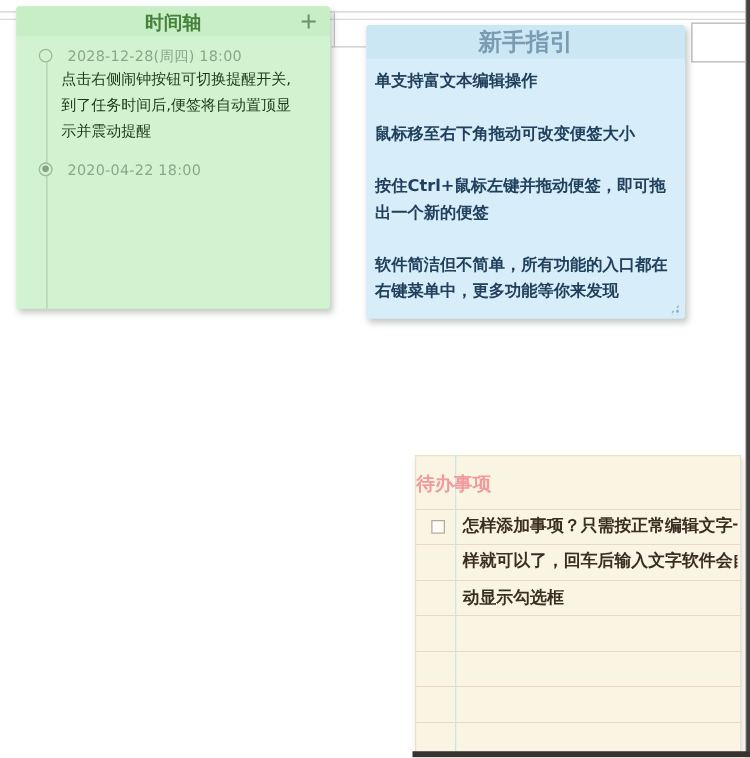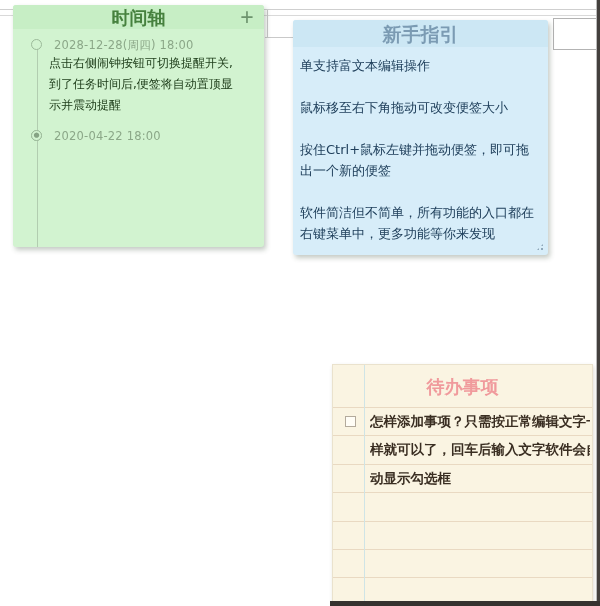--- a/index.html
+++ b/index.html
@@ -19,51 +19,51 @@
                  background:#44403d; border-left:1px solid #bbbbbb; z-index:9; }
   .edge-bottom { position:absolute; left:330px; top:601px; width:270px; height:5px;
                  background:#36322f; z-index:9; }
 
   
   .note { position:absolute; border-radius:3px; box-shadow:2px 3px 5px rgba(60,80,60,.30); z-index:2; }
 
   
   .note.green { left:13px; top:5px; width:251px; height:242px; background:#d2f3d0; overflow:hidden; }
   .g-header { position:relative; height:24px; background:#c7eec5; }
-  .g-title { display:block; text-align:center; line-height:26px; font-size:18px; font-weight:bold; color:#46813e; }
+  .g-title { display:block; text-align:center; line-height:26px; font-size:15px; font-weight:bold; color:#46813e; }
   .add-btn { position:absolute; right:6px; top:0; width:22px; height:24px; background:none; border:none;
              cursor:pointer; }
   .add-btn span { font-size:23px; font-weight:200; line-height:22px; color:#6d936d; }
   .g-body { position:relative; padding:8px 4px 16px 36px; height:218px; }
   .g-vline { position:absolute; left:24px; top:16px; bottom:0; width:1px; background:#b2cdb0; }
   .titem { position:relative; margin-bottom:12px; }
   .tcircle { position:absolute; left:-18px; top:2px; width:11px; height:11px; border:1px solid #9cba9a;
              border-radius:50%; background:#d2f3d0; display:flex; align-items:center; justify-content:center;
              cursor:pointer; }
   .tdot { font-size:7px; line-height:7px; color:#86a384; }
   .tdate { padding-left:5px; font-size:11.5px; line-height:16px; color:#8ba788; letter-spacing:.2px; }
   .ttext { white-space:pre; overflow:hidden; font-size:12px; font-weight:400; line-height:21px; color:#1b3a17; }
   .ttext:empty { display:none; }
 
   
   .note.blue { left:293px; top:20px; width:255px; height:235px; background:#d7edf9; overflow:hidden; }
   .b-header { height:27px; background:#cce7f4; }
   .b-title { display:block; text-align:center; line-height:28px; font-size:19px; font-weight:bold; color:#7b9bb3; }
-  .b-body { white-space:pre; overflow:hidden; padding:8px 6px 0 7px; font-size:13px; font-weight:400;
+  .b-body { white-space:pre; overflow:hidden; padding:8px 6px 0 7px; font-size:13px; font-weight:700;
             line-height:21px; color:#20405c; }
   .grip { position:absolute; right:3px; bottom:3px; width:10px; height:10px;
           background-image:radial-gradient(#8fa8ba 1px, transparent 1.2px);
           background-size:4px 4px; background-position:1px 1px;
           clip-path:polygon(100% 0, 100% 100%, 0 100%); cursor:nwse-resize; }
 
   
   .note.cream { left:332px; top:364px; width:261px; height:242px; background:#faf4e2;
                 border:1px solid rgba(120,100,60,.12); border-radius:0; box-shadow:1px 2px 4px rgba(90,70,40,.18); }
-  .c-title { position:relative; z-index:2; height:42px; line-height:44px; text-align:center;
-             font-size:18px; font-weight:bold; color:#f09a9c; }
+  .c-title { position:relative; z-index:2; height:42px; line-height:44px; 
+             font-size:15px; font-weight:bold; color:#f09a9c; }
   .c-lines { position:absolute; left:0; right:0; top:42px; bottom:0;
              background:repeating-linear-gradient(to bottom, #e9d9c2 0 1px, transparent 1px 28.4px); }
   .c-vline { position:absolute; left:31px; top:0; bottom:0; width:1px; background:#cfe4e6; }
   .c-list { position:absolute; left:0; right:0; top:42px; z-index:2; }
   .trow { position:relative; min-height:28.4px; }
   .tcheckbox { position:absolute; left:12px; top:9px; width:11px; height:11px;
                border:1px solid #b3aa9c; background:#fffdf6; cursor:pointer; }
   .ttodo { margin-left:37px; margin-right:2px; white-space:pre; overflow:hidden;
            font-size:13.5px; font-weight:600; line-height:28.4px; color:#3a2e22; }
 </style>

